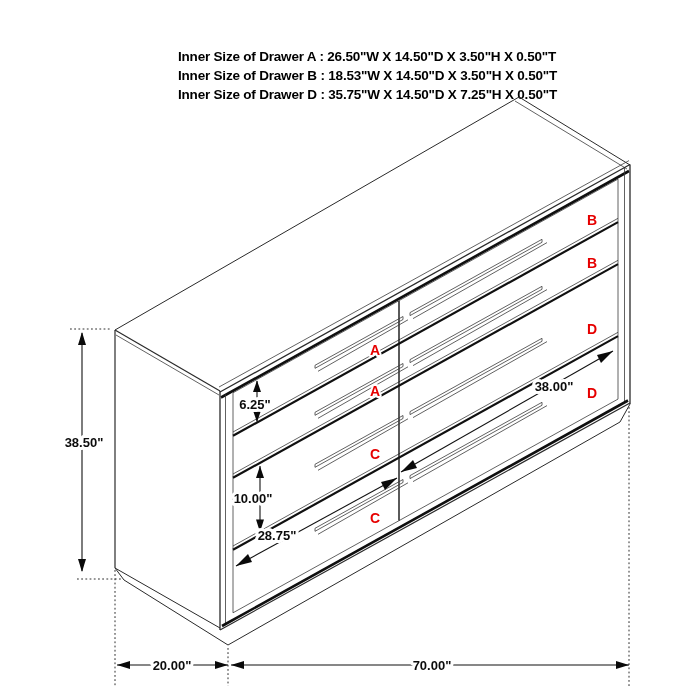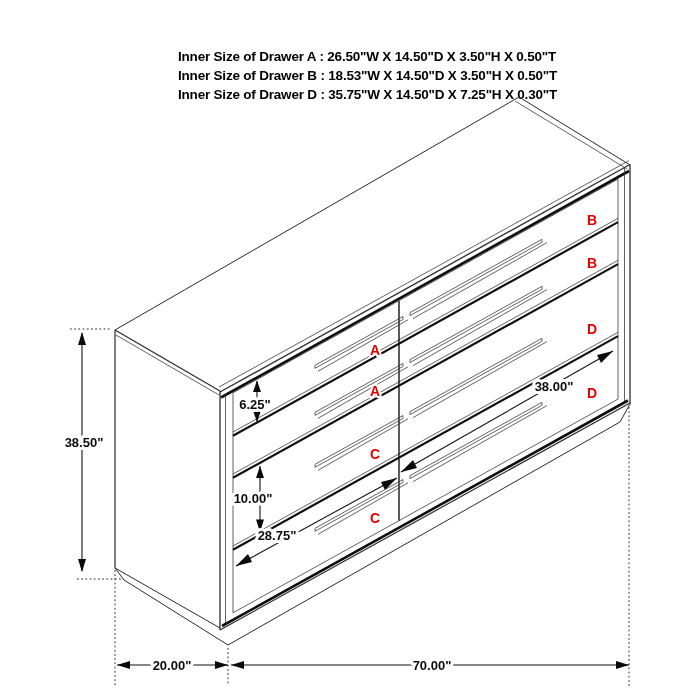--- a/index.html
+++ b/index.html
@@ -25,21 +25,21 @@
   text.drawer-label{font-family:"Liberation Sans",sans-serif;font-size:14px;
        font-weight:bold;text-anchor:middle;paint-order:stroke;stroke:#ffffff;
        stroke-width:4px;stroke-linejoin:round;}
 </style>
 </head>
 <body>
 
 <div class="title-block">
   <div>Inner Size of Drawer A : 26.50"W X 14.50"D X 3.50"H X 0.50"T</div>
   <div>Inner Size of Drawer B : 18.53"W X 14.50"D X 3.50"H X 0.50"T</div>
-  <div>Inner Size of Drawer D : 35.75"W X 14.50"D X 7.25"H X 0.30"T</div>
+  <div>Inner Size of Drawer D : 35.75"W X 14.50"D X 7.25"H X 0.50"T</div>
 </div>
 
 <svg width="700" height="700" viewBox="0 0 700 700">
 
   <g>
     <line x1="115" y1="330" x2="519" y2="97"></line>
     <line x1="519" y1="97" x2="630" y2="165"></line>
     <line x1="515" y1="101" x2="627" y2="169" class="thin"></line>
     <line x1="115" y1="330" x2="220" y2="391" class="w12"></line>
     <line x1="116" y1="335" x2="219" y2="395" class="thin"></line>

